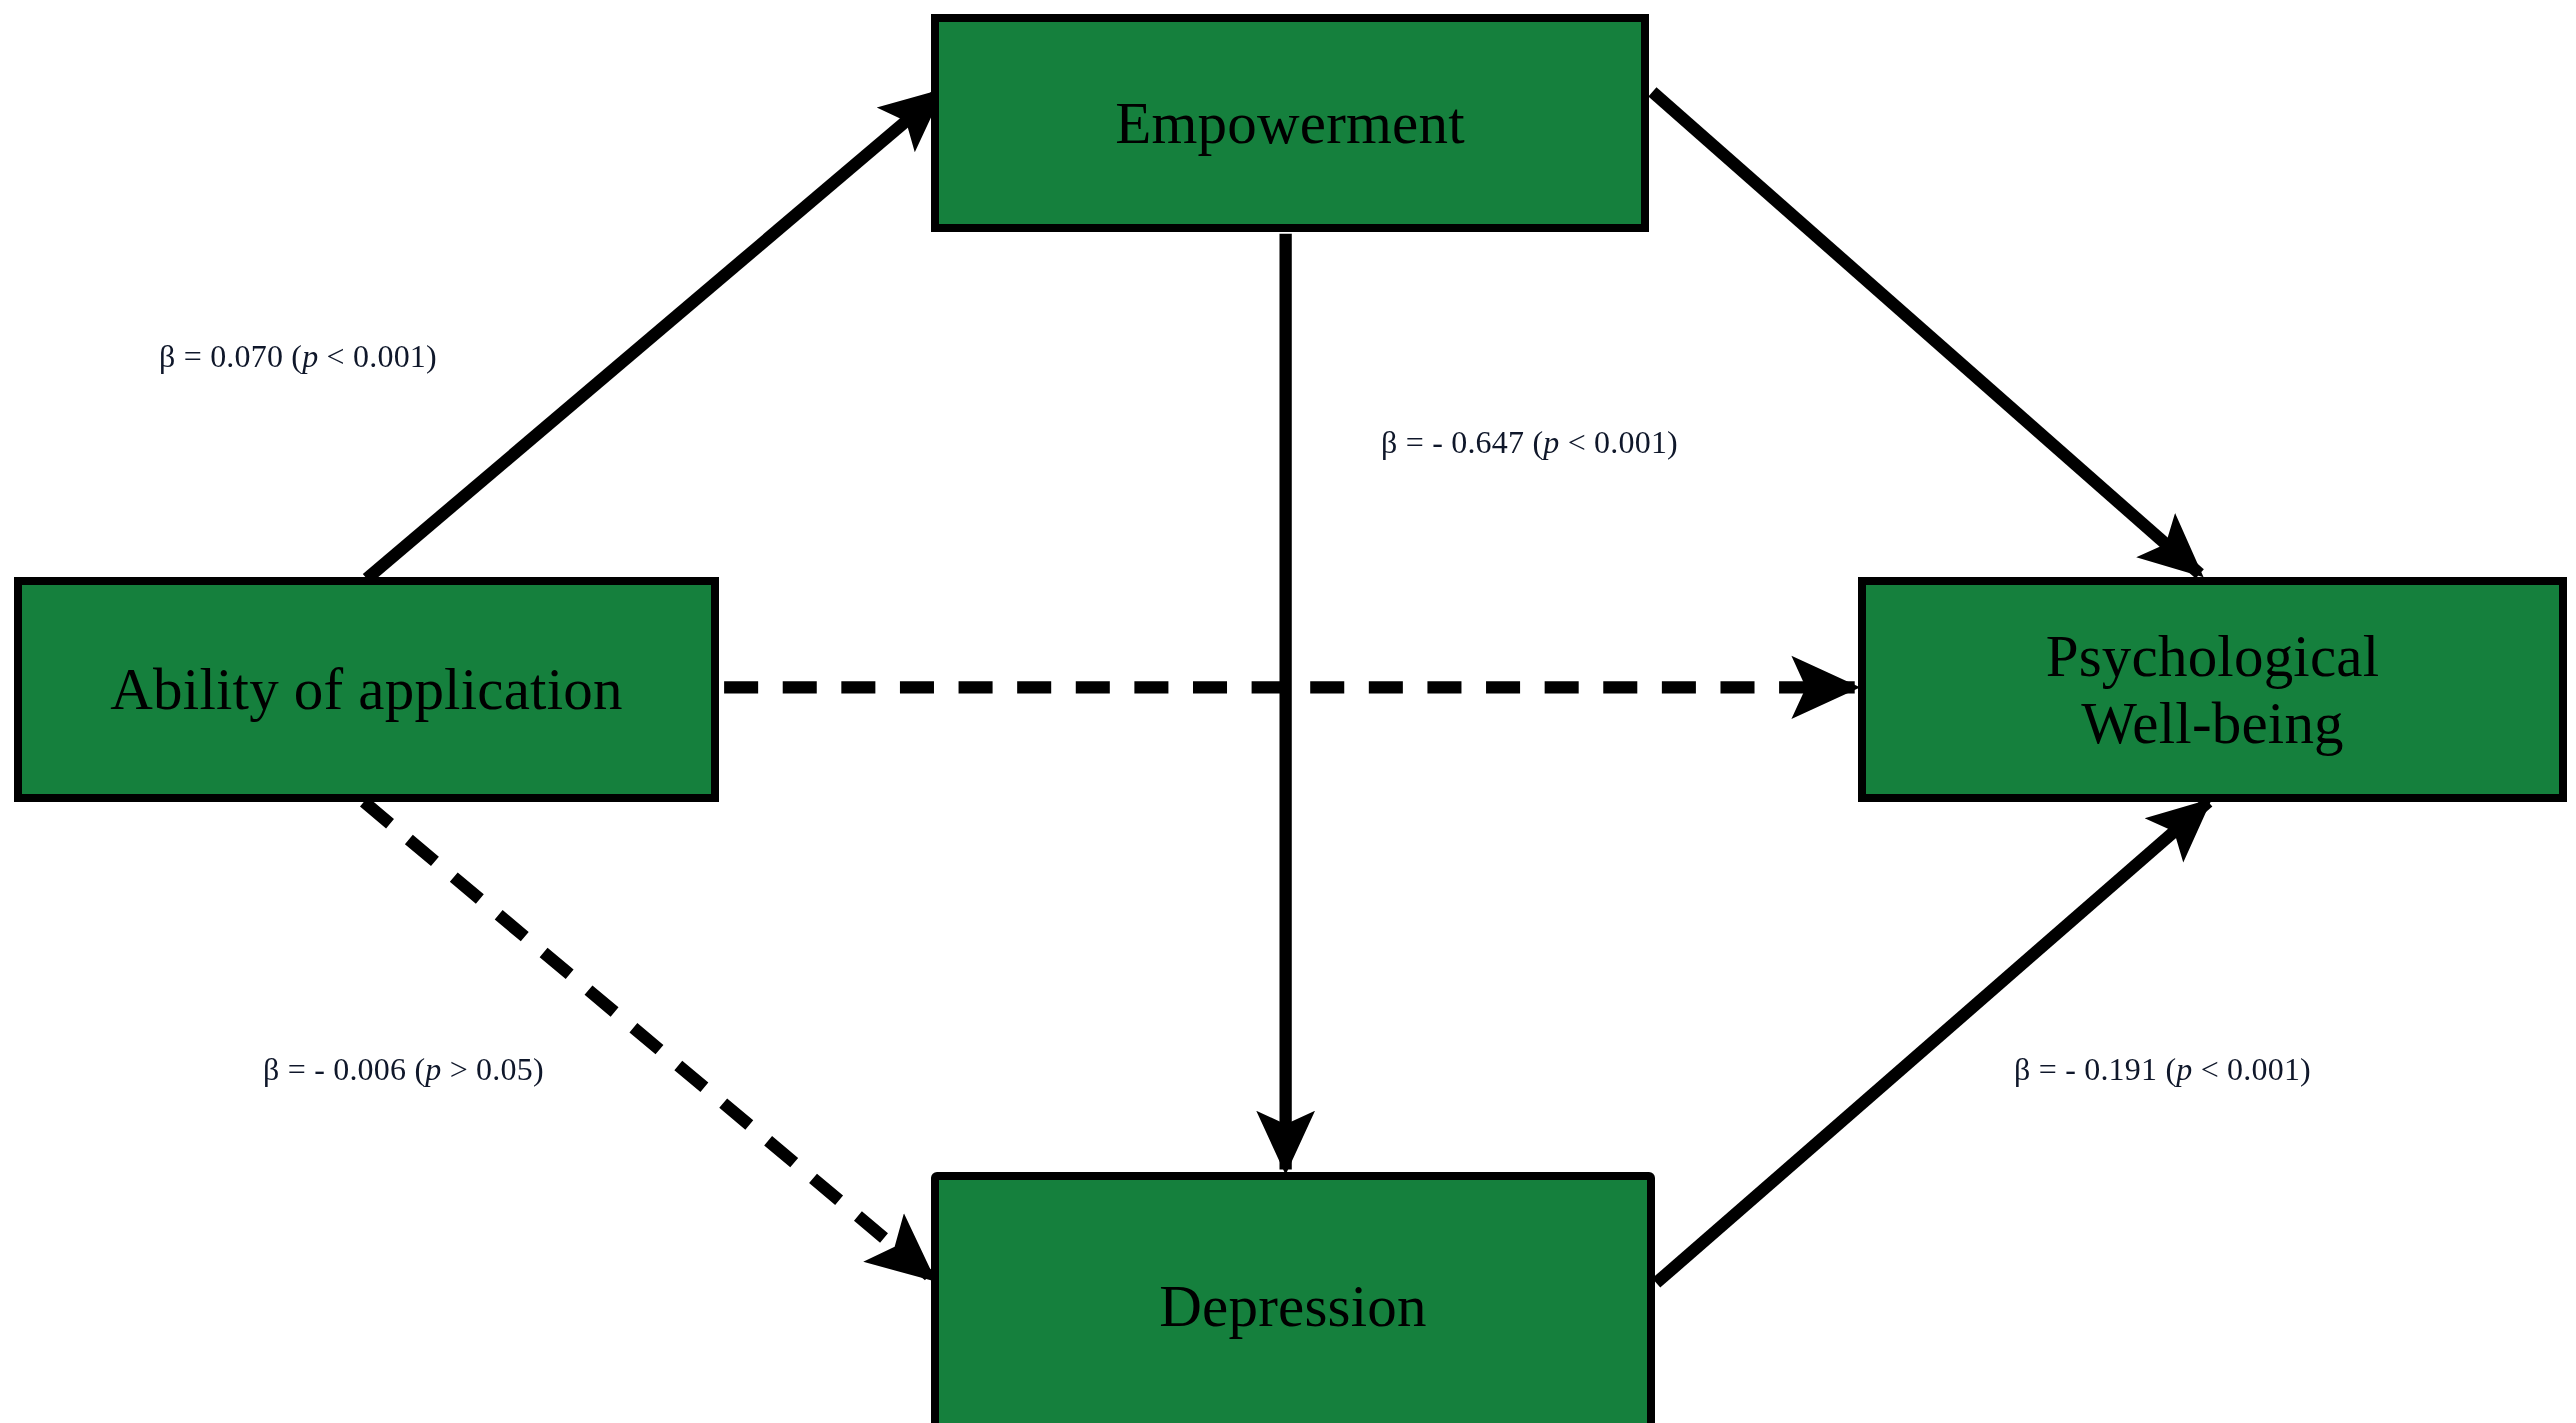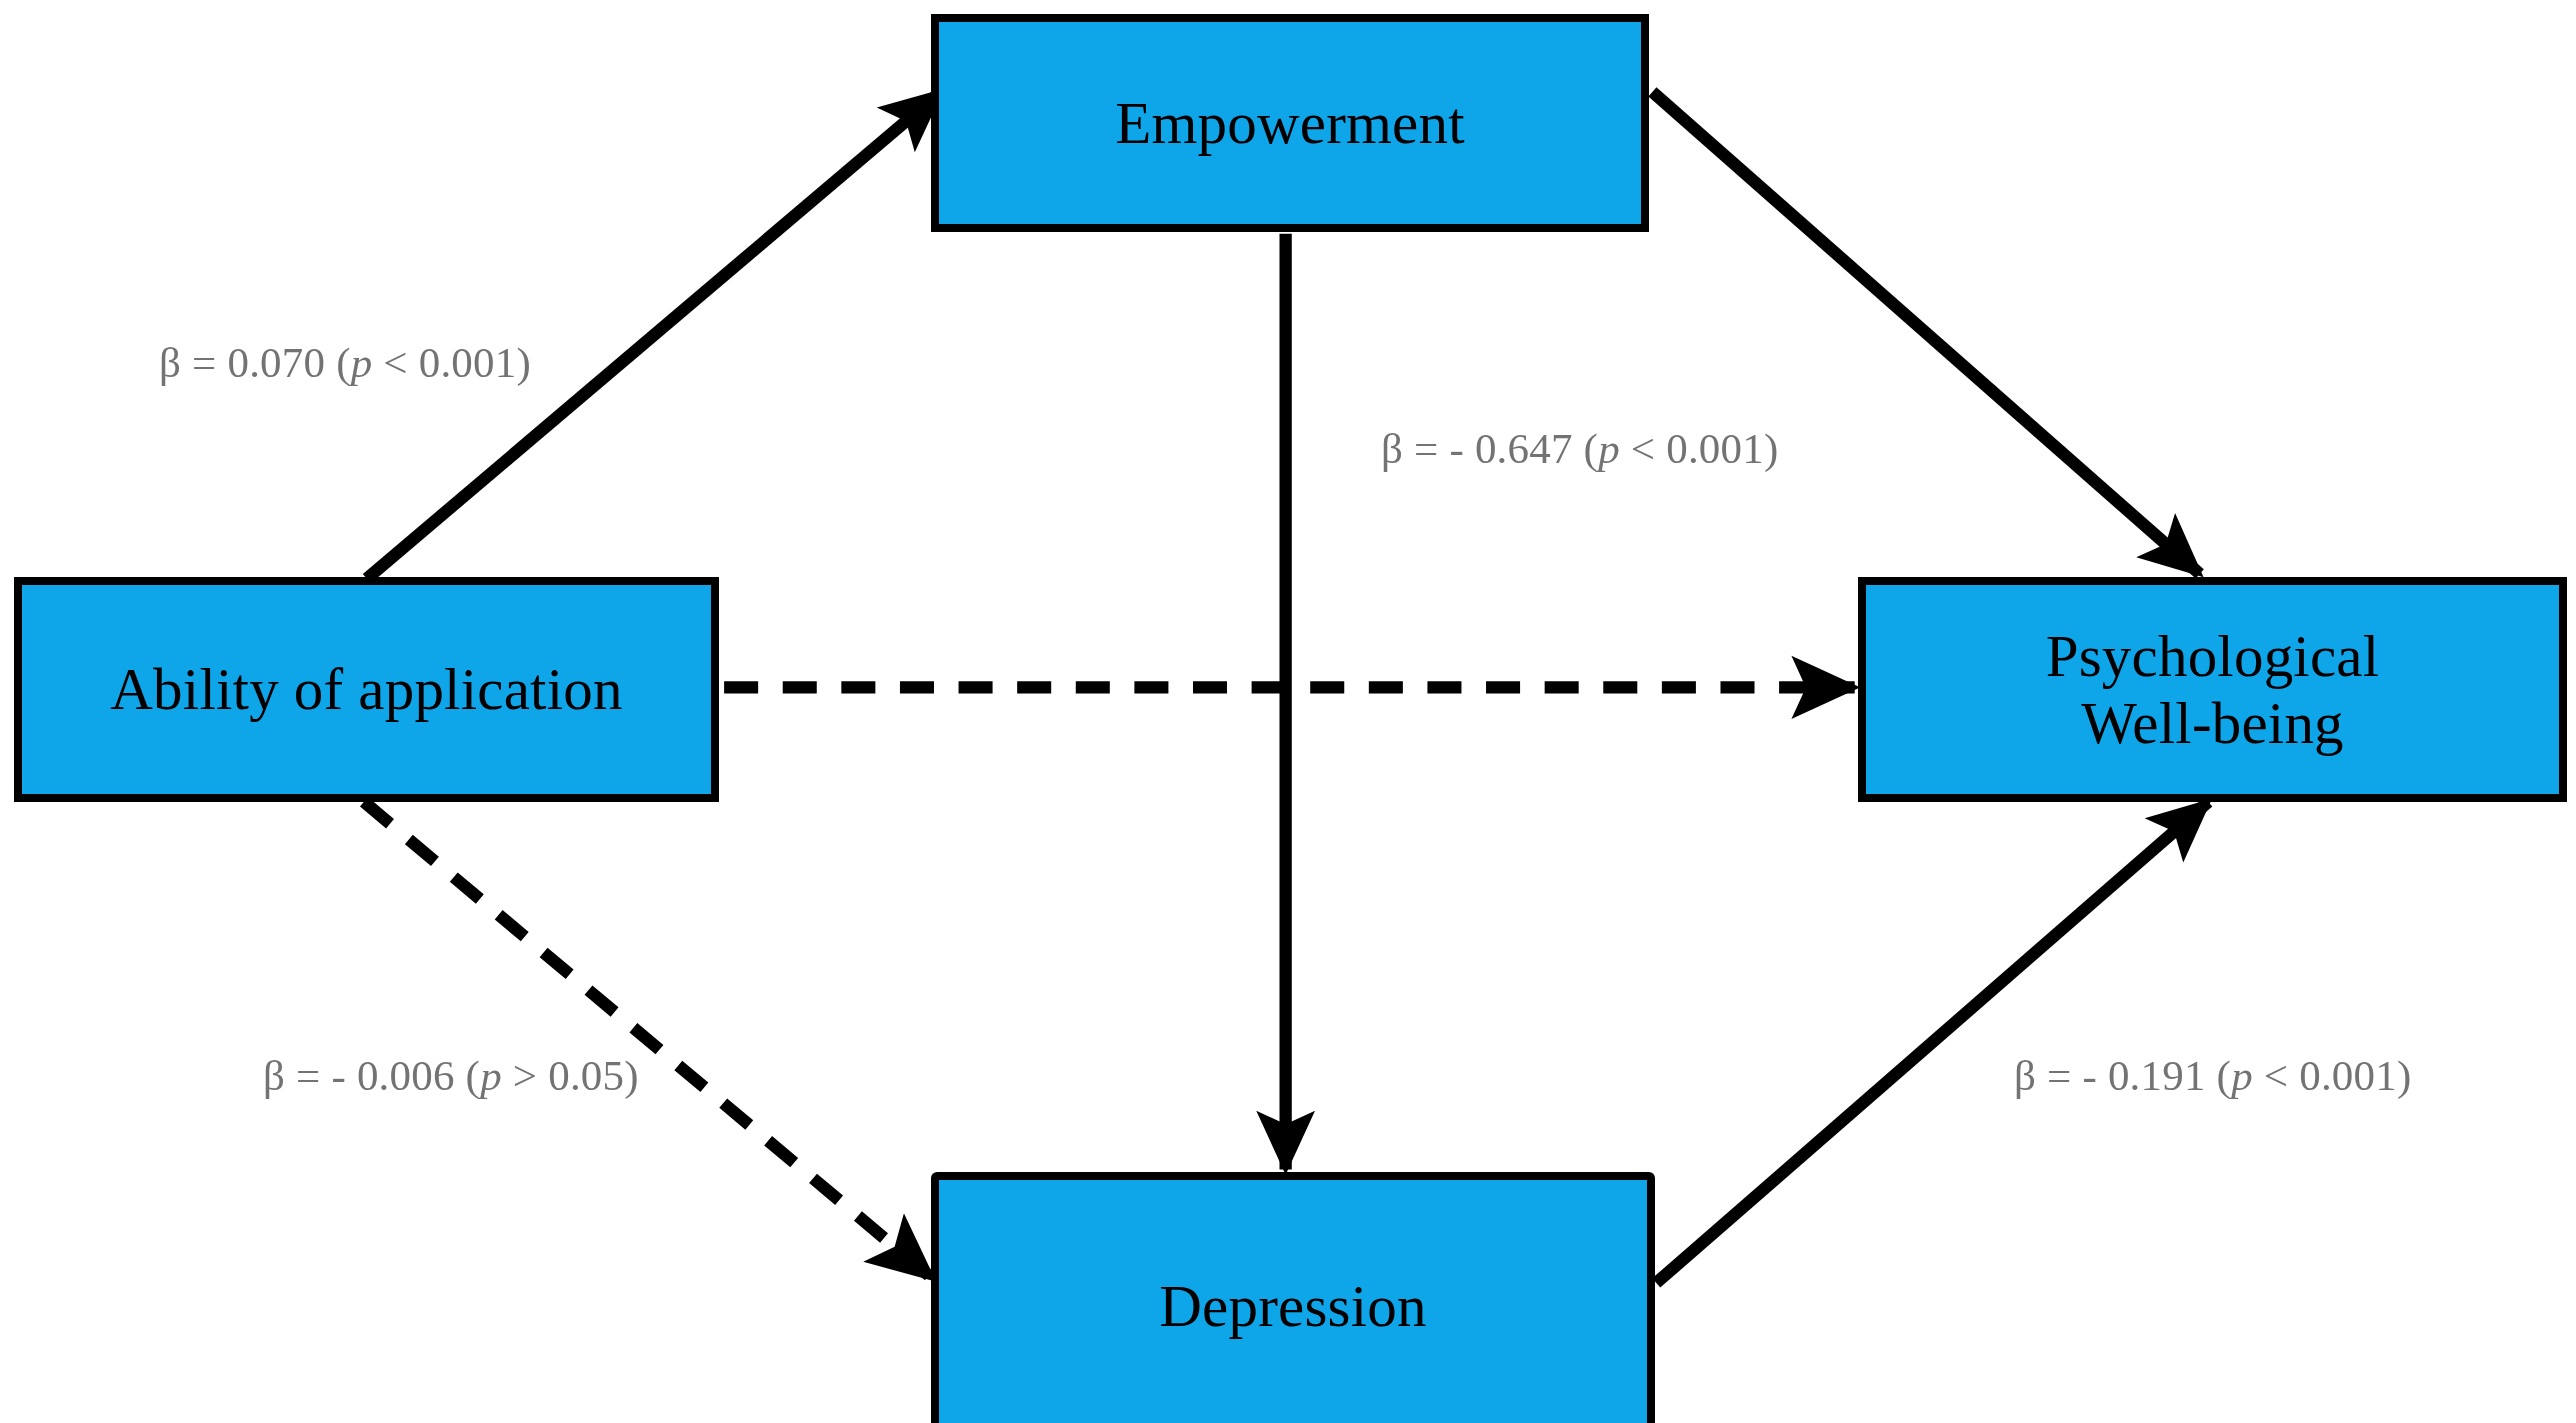--- a/index.html
+++ b/index.html
@@ -19,38 +19,38 @@
     position: absolute;
     left: 0;
     top: 0;
     width: 2576px;
     height: 1424px;
   }
   .node {
     position: absolute;
     box-sizing: border-box;
     border: 8.5px solid #000000;
-    background: #0ea5e9;
+    background: #15803d;
     display: flex;
     align-items: center;
     justify-content: center;
     text-align: center;
     z-index: 5;
   }
   .node-label {
     font-size: 59px;
     line-height: 1.12;
     color: #000000;
     letter-spacing: 0.2px;
     white-space: pre-line;
   }
   .edge-label {
     position: absolute;
-    font-size: 43px;
-    color: #737373;
+    font-size: 32px;
+    color: #0f172a;
     white-space: nowrap;
     z-index: 6;
     letter-spacing: 0.2px;
   }
   .edge-label i {
     font-style: italic;
   }
   
   #node-empowerment   { left: 931px;  top: 14px;   width: 718px; height: 218px; }
   #node-ability       { left: 14px;   top: 577px;  width: 705px; height: 225px; }

